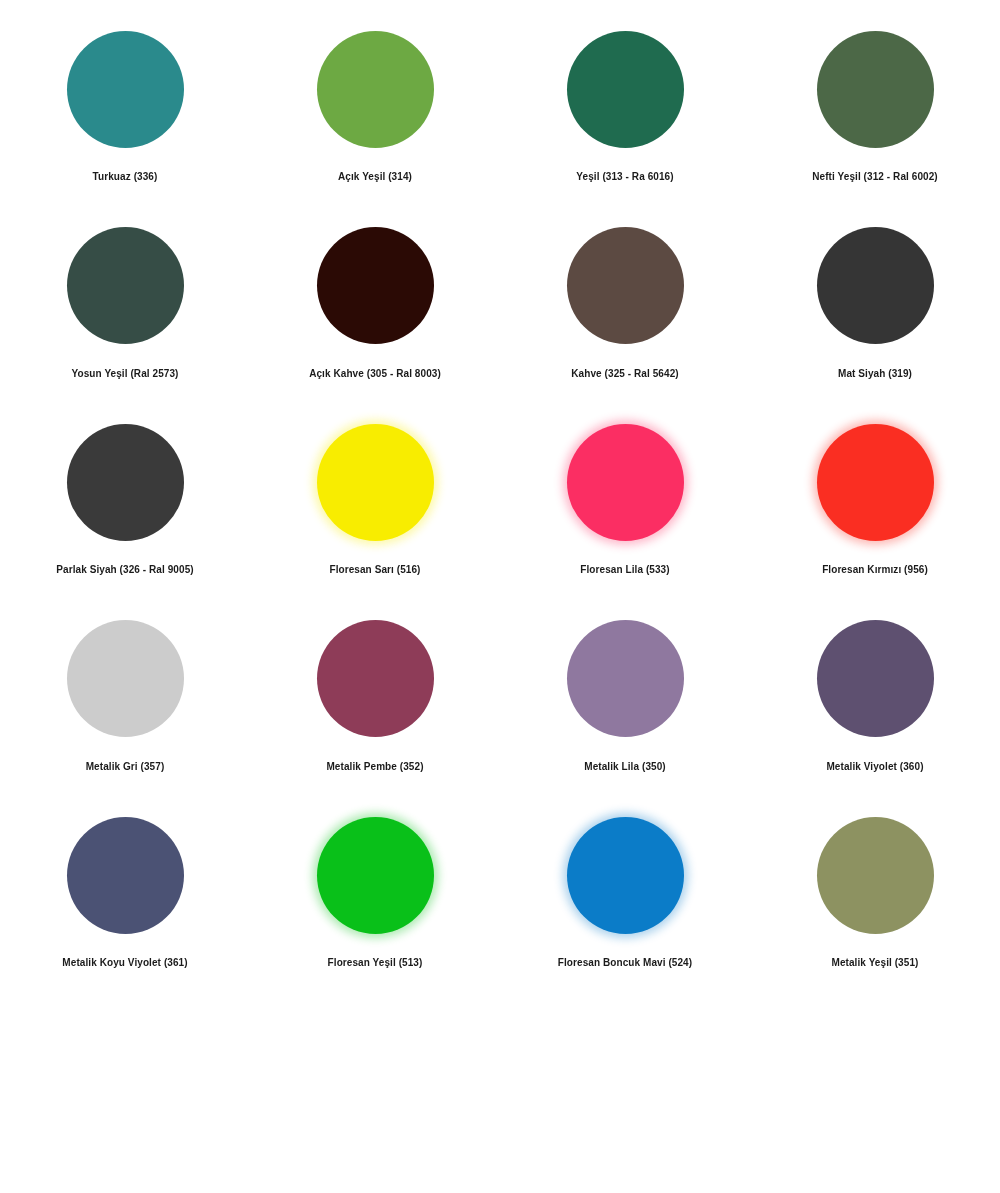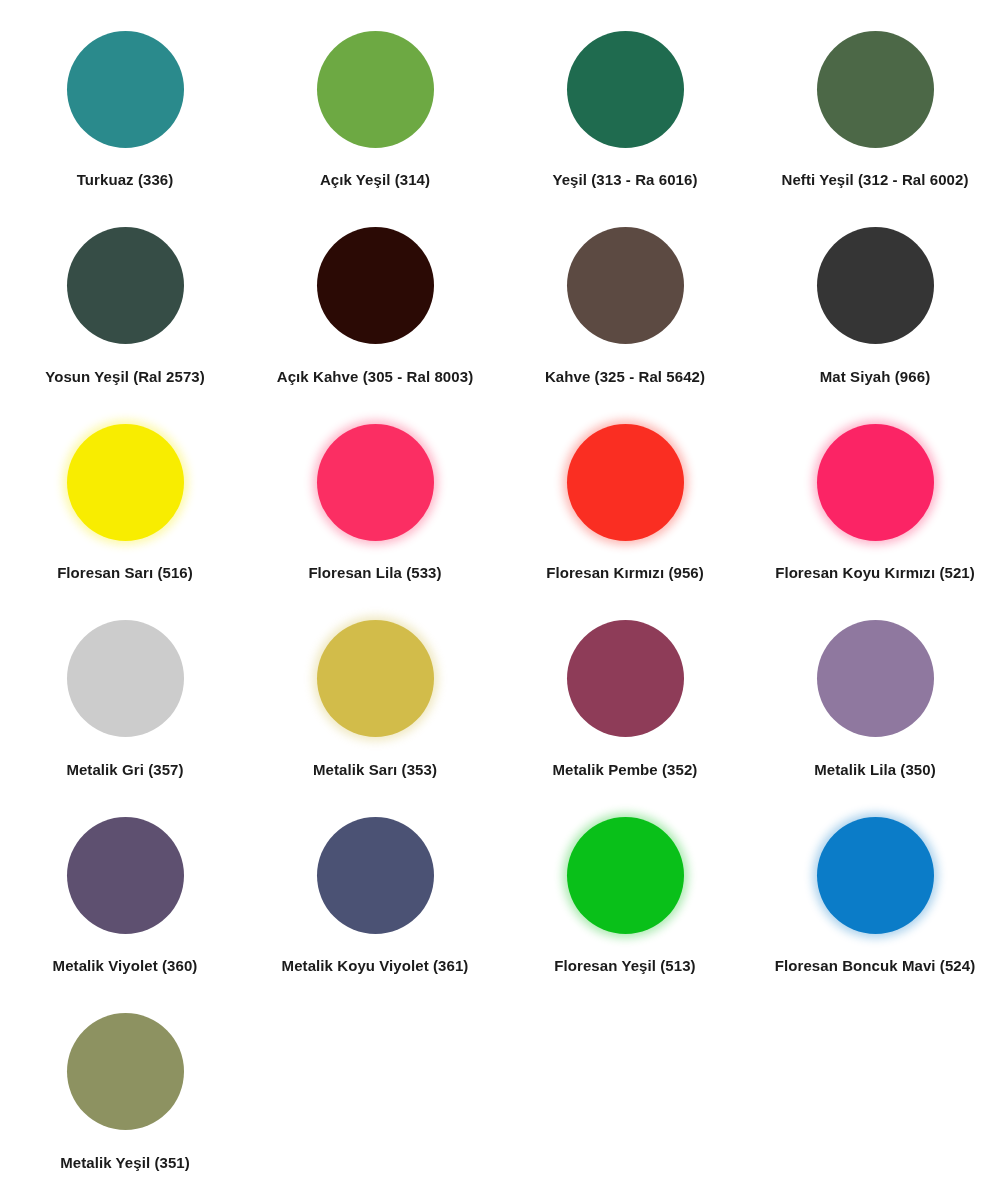--- a/index.html
+++ b/index.html
@@ -43,21 +43,21 @@
     width: 117px;
     height: 117px;
     border-radius: 50%;
     display: block;
   }
   .swatch-disc.glow {
     
   }
   .swatch-label {
     margin-top: 22px;
-    font-size: 15px;
+    font-size: 10px;
     font-weight: 600;
     color: #1b1b1b;
     text-align: center;
     letter-spacing: 0.08px;
     line-height: 1.2;
     white-space: nowrap;
   }
 </style>
 </head>
 <body>
@@ -102,21 +102,27 @@
     <div class="swatch-cell">
       <div class="swatch-disc-wrap">
         <div class="swatch-disc" style="background: rgb(92, 74, 66);"></div>
       </div>
       <div class="swatch-label">Kahve (325 - Ral 5642)</div>
     </div>
     <div class="swatch-cell">
       <div class="swatch-disc-wrap">
         <div class="swatch-disc" style="background: rgb(53, 53, 53);"></div>
       </div>
-      <div class="swatch-label">Mat Siyah (966)</div>
+      <div class="swatch-label">Mat Siyah (319)</div>
+    </div>
+    <div class="swatch-cell">
+      <div class="swatch-disc-wrap">
+        <div class="swatch-disc" style="background: rgb(58, 58, 58);"></div>
+      </div>
+      <div class="swatch-label">Parlak Siyah (326 - Ral 9005)</div>
     </div>
     <div class="swatch-cell">
       <div class="swatch-disc-wrap">
         <div class="swatch-disc glow" style="background: rgb(248, 237, 0); box-shadow: rgba(248, 237, 0, 0.333) 0px 0px 10px 4px;"></div>
       </div>
       <div class="swatch-label">Floresan Sarı (516)</div>
     </div>
     <div class="swatch-cell">
       <div class="swatch-disc-wrap">
         <div class="swatch-disc glow" style="background: rgb(251, 46, 99); box-shadow: rgba(251, 46, 99, 0.333) 0px 0px 10px 4px;"></div>
@@ -124,35 +130,23 @@
       <div class="swatch-label">Floresan Lila (533)</div>
     </div>
     <div class="swatch-cell">
       <div class="swatch-disc-wrap">
         <div class="swatch-disc glow" style="background: rgb(250, 46, 34); box-shadow: rgba(250, 46, 34, 0.333) 0px 0px 10px 4px;"></div>
       </div>
       <div class="swatch-label">Floresan Kırmızı (956)</div>
     </div>
     <div class="swatch-cell">
       <div class="swatch-disc-wrap">
-        <div class="swatch-disc glow" style="background: rgb(251, 36, 101); box-shadow: rgba(251, 36, 101, 0.333) 0px 0px 10px 4px;"></div>
-      </div>
-      <div class="swatch-label">Floresan Koyu Kırmızı (521)</div>
-    </div>
-    <div class="swatch-cell">
-      <div class="swatch-disc-wrap">
         <div class="swatch-disc" style="background: rgb(204, 204, 204);"></div>
       </div>
       <div class="swatch-label">Metalik Gri (357)</div>
-    </div>
-    <div class="swatch-cell">
-      <div class="swatch-disc-wrap">
-        <div class="swatch-disc glow" style="background: rgb(210, 188, 74); box-shadow: rgba(210, 188, 74, 0.333) 0px 0px 10px 4px;"></div>
-      </div>
-      <div class="swatch-label">Metalik Sarı (353)</div>
     </div>
     <div class="swatch-cell">
       <div class="swatch-disc-wrap">
         <div class="swatch-disc" style="background: rgb(142, 60, 88);"></div>
       </div>
       <div class="swatch-label">Metalik Pembe (352)</div>
     </div>
     <div class="swatch-cell">
       <div class="swatch-disc-wrap">
         <div class="swatch-disc" style="background: rgb(143, 120, 159);"></div>

